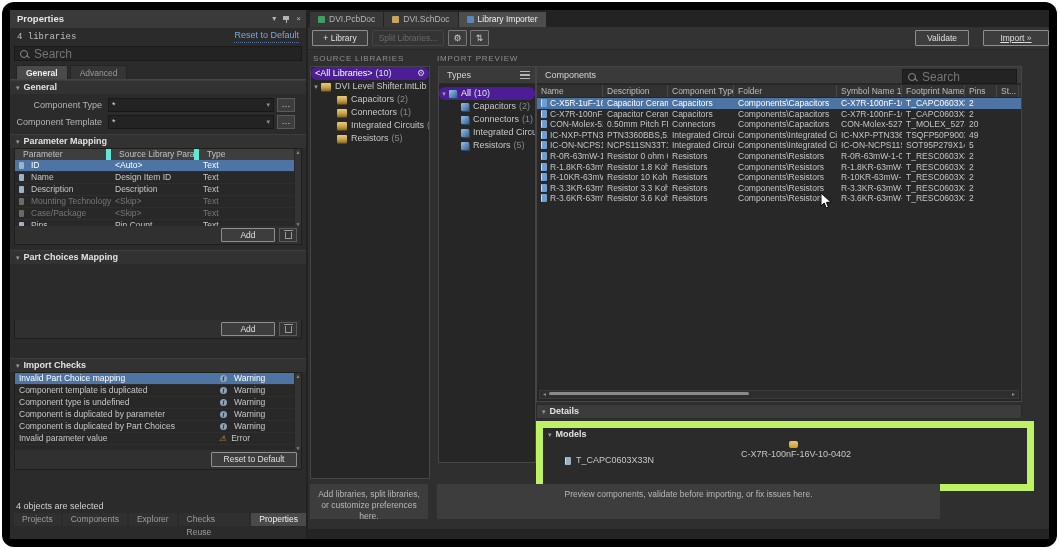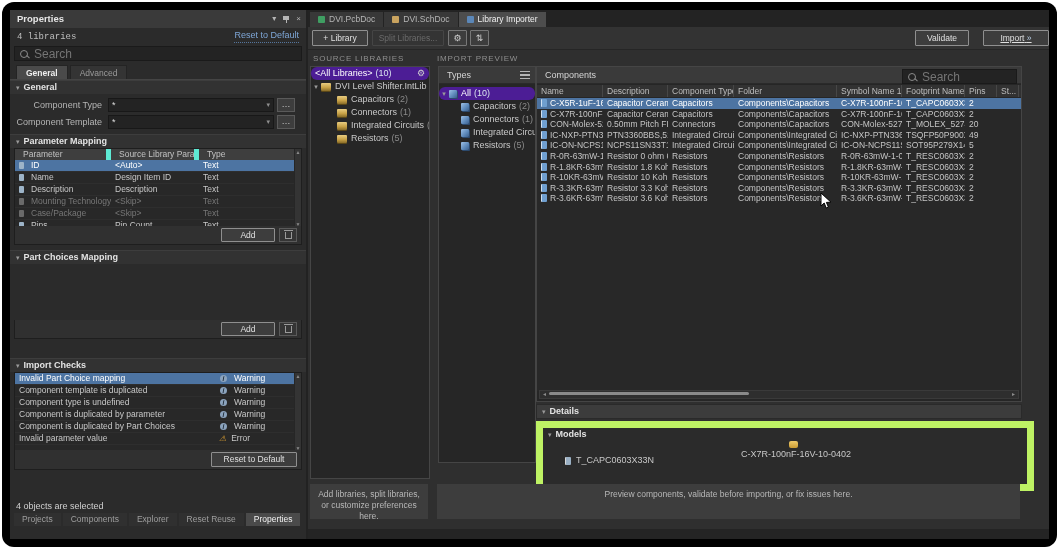--- a/index.html
+++ b/index.html
@@ -273,21 +273,21 @@
 
     <div class="p-status" style="top:491px;">4 objects are selected</div>
     <div class="btabs" style="top:503px;">
 
         <span class="btab">Projects</span>
 
         <span class="btab">Components</span>
 
         <span class="btab">Explorer</span>
 
-        <span class="btab">Reset Reuse</span>
+        <span class="btab">Checks Reuse</span>
 
         <span class="btab active">Properties</span>
 
     </div>
   </div>
 
   <div class="main">
 
     <div class="tabbar">
 
@@ -552,21 +552,21 @@
           <span>C-X7R-100nF-16V-10-0402</span>
         </div>
 
         <div class="mrow" style="padding-left:22px;">
           <i class="ic-fpt"></i>
           <span>T_CAPC0603X33N</span>
         </div>
 
     </div>
 
-    <div class="hintbox" style="left:129px;width:583px;top:474px;height:35px;">Preview components, validate before importing, or fix issues here.</div>
+    <div class="hintbox" style="left:129px;width:503px;top:474px;height:35px;">Preview components, validate before importing, or fix issues here.</div>
 
     <svg class="cursor" style="left:512px;top:182px;" viewBox="0 0 12 18">
       <path d="M1,1 L1,14 L4.2,11 L6.2,16 L8.4,15 L6.4,10.4 L11,10.2 Z" fill="#fff" stroke="#000" stroke-width="1"></path>
     </svg>
 
     <div class="bottombar"></div>
   </div>
 
 </div>
 </div>

